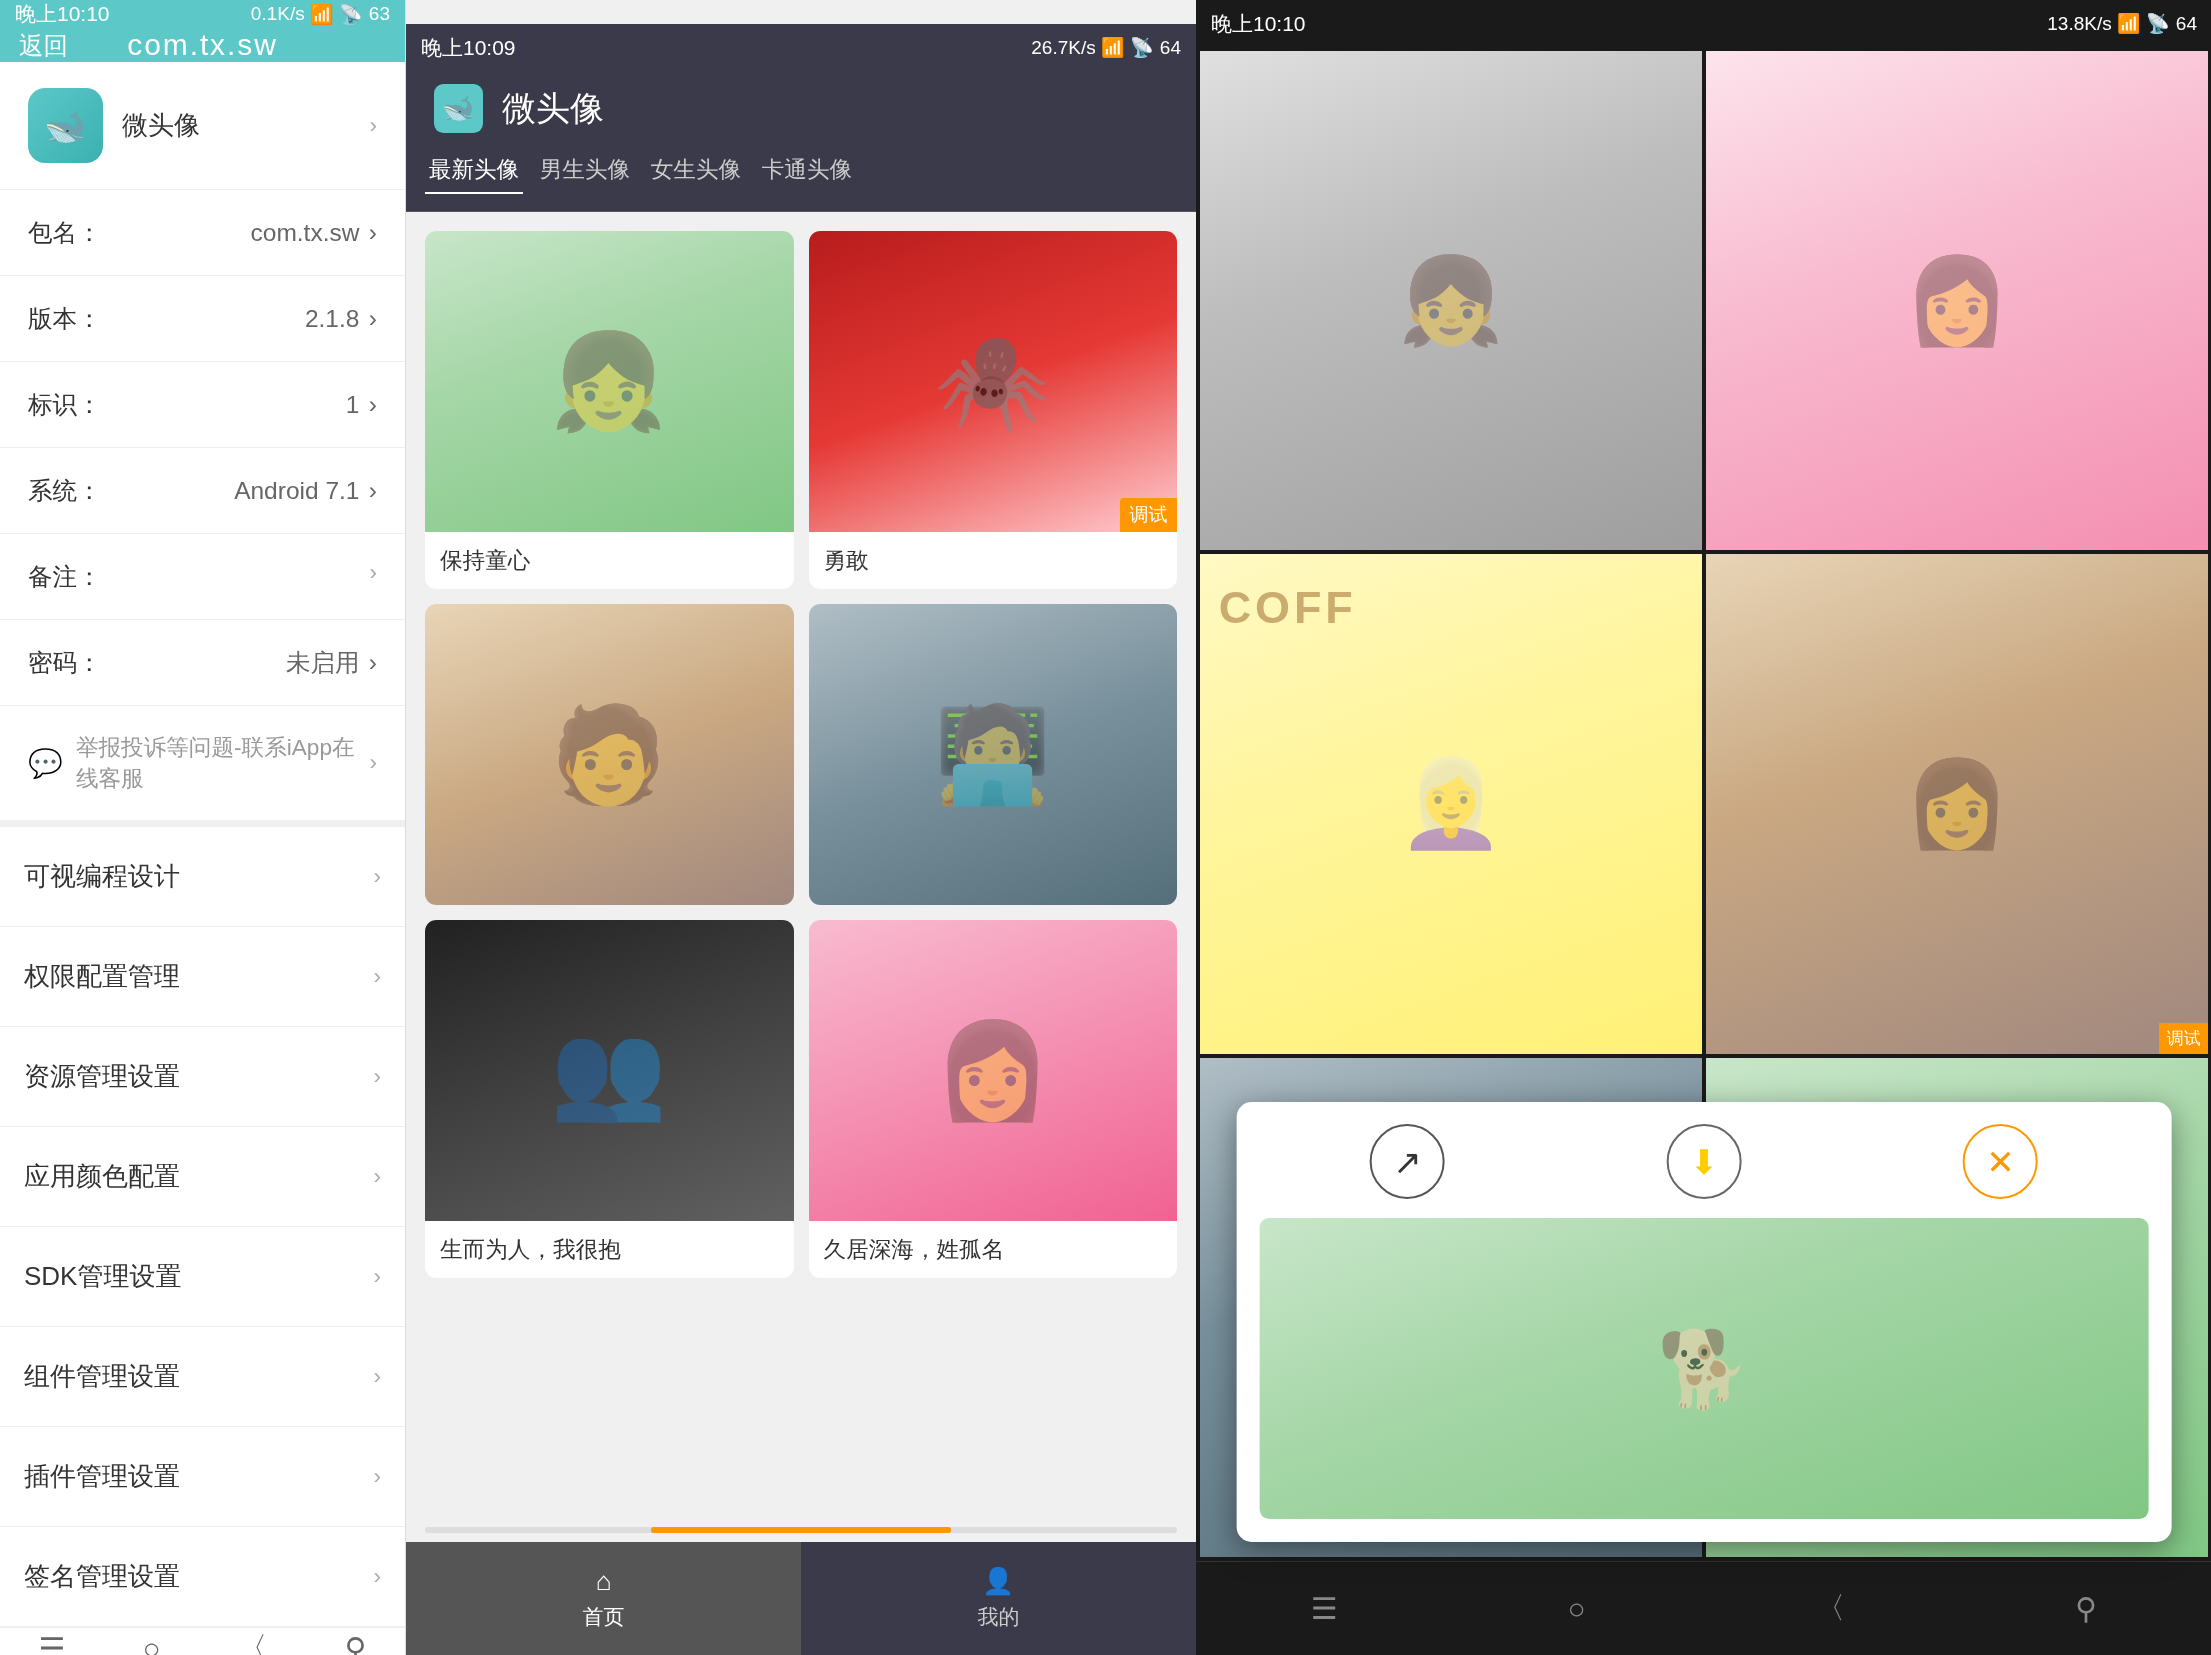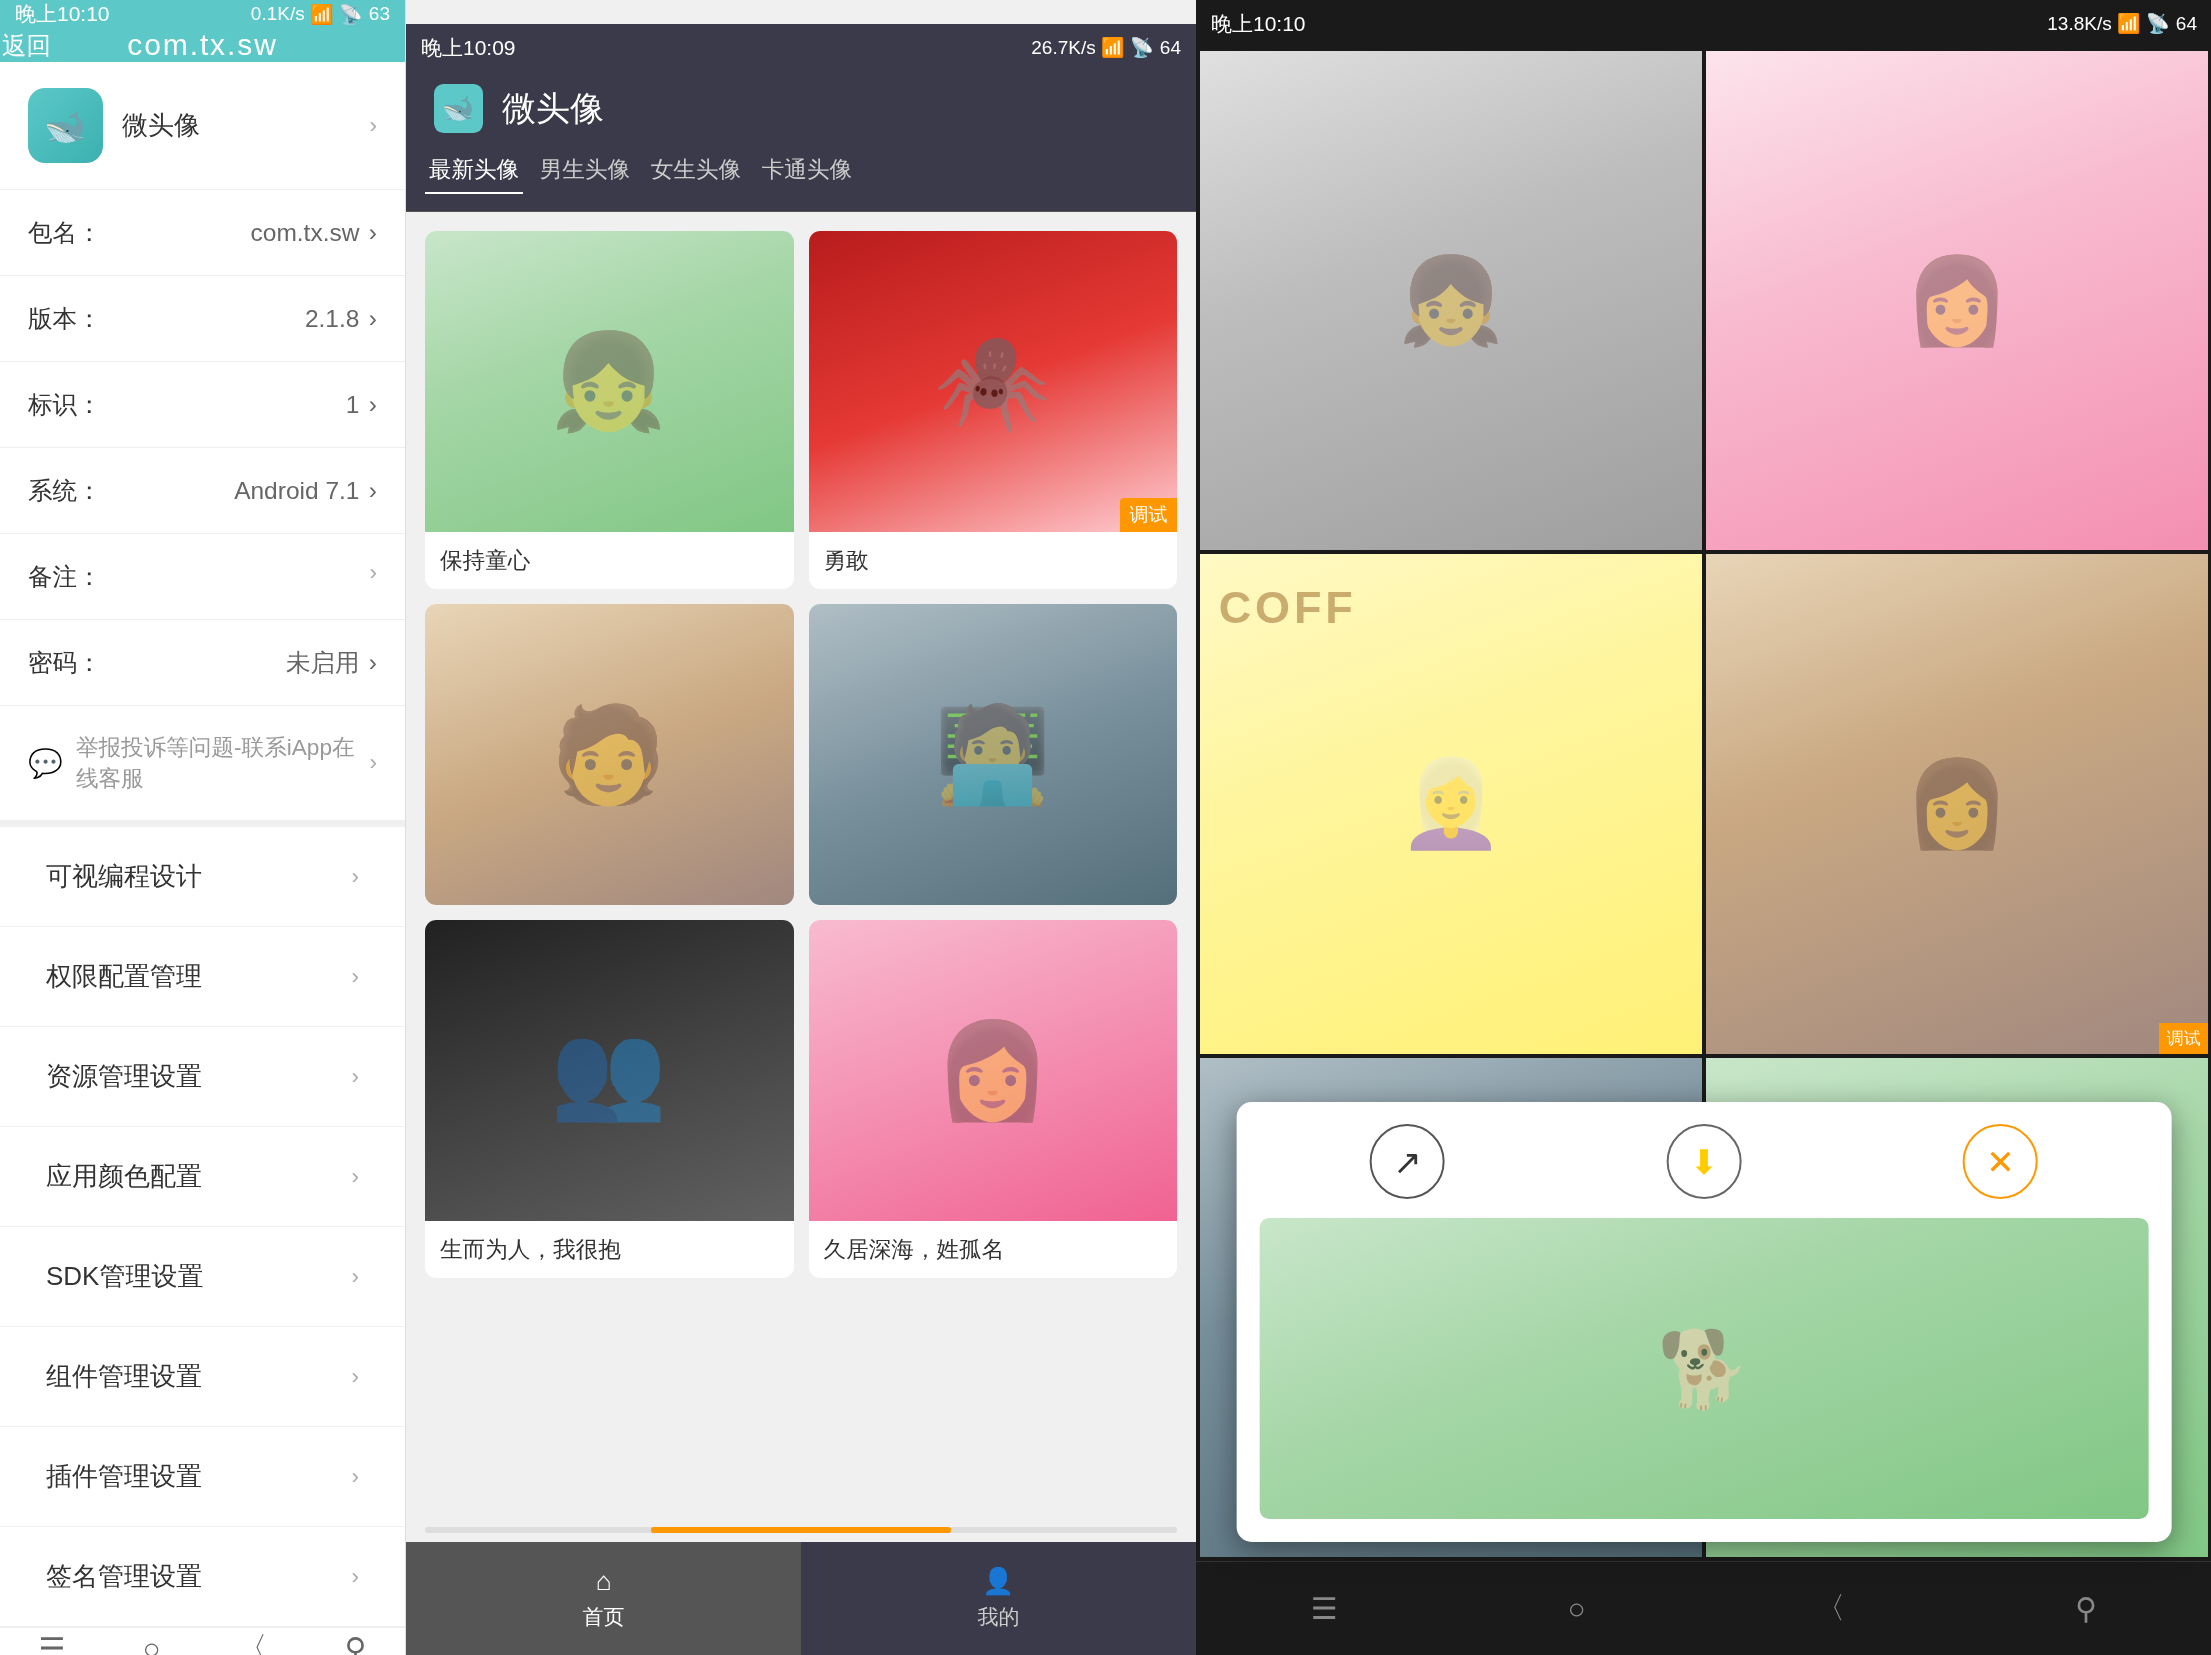--- a/index.html
+++ b/index.html
@@ -35,21 +35,21 @@
     .panel1-titlebar {
       background: #5cc8c8;
       height: 75px;
       display: flex;
       align-items: center;
       justify-content: center;
       position: relative;
     }
     .panel1-back {
       position: absolute;
-      left: 2px;
+      left: 19px;
       color: white;
       font-size: 24.5px;
     }
     .panel1-title {
       color: white;
       font-size: 30px;
       font-weight: 500;
       letter-spacing: 1.9px;
     }
     .panel1-app-icon-row {
@@ -113,21 +113,21 @@
     }
     .panel1-report-text {
       font-size: 22.6px;
       color: #999;
       flex: 1;
     }
     .panel1-menu-item {
       display: flex;
       align-items: center;
       justify-content: space-between;
-      padding: 32px 46px;
+      padding: 32px 24px;
       background: white;
       border-bottom: 0.9px solid #f0f0f0;
     }
     .panel1-menu-label {
       font-size: 26px;
       color: #333;
     }
     .panel1-bottom-nav {
       margin-top: auto;
       height: 94px;

